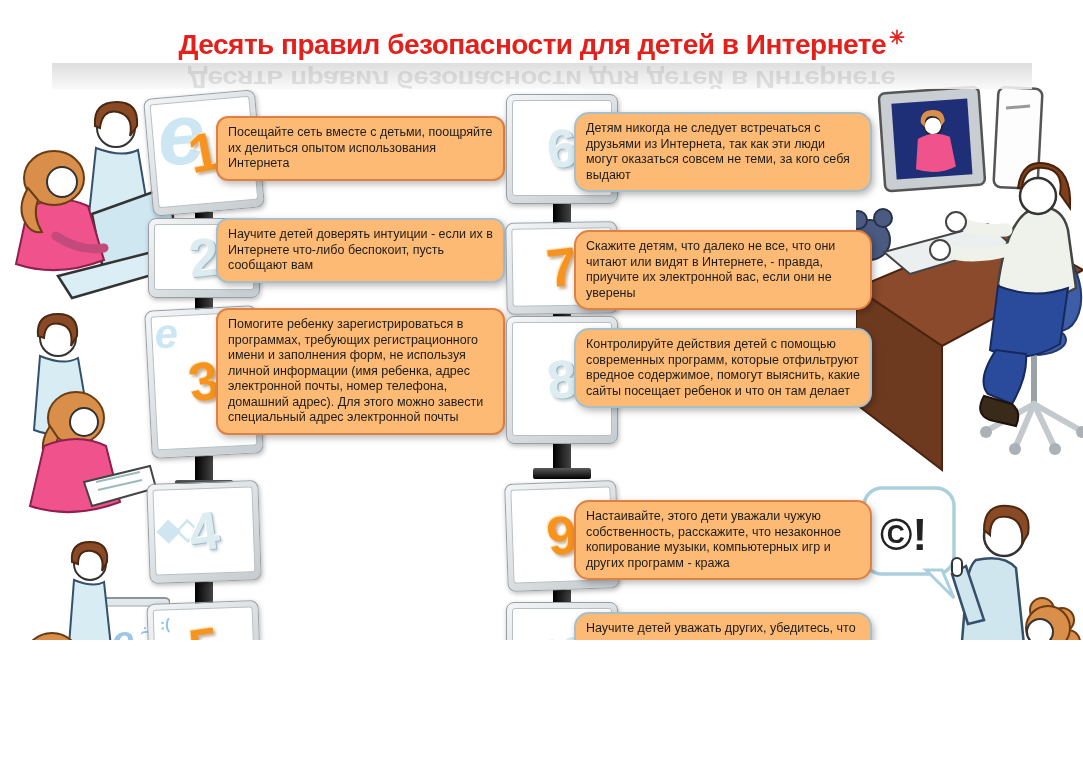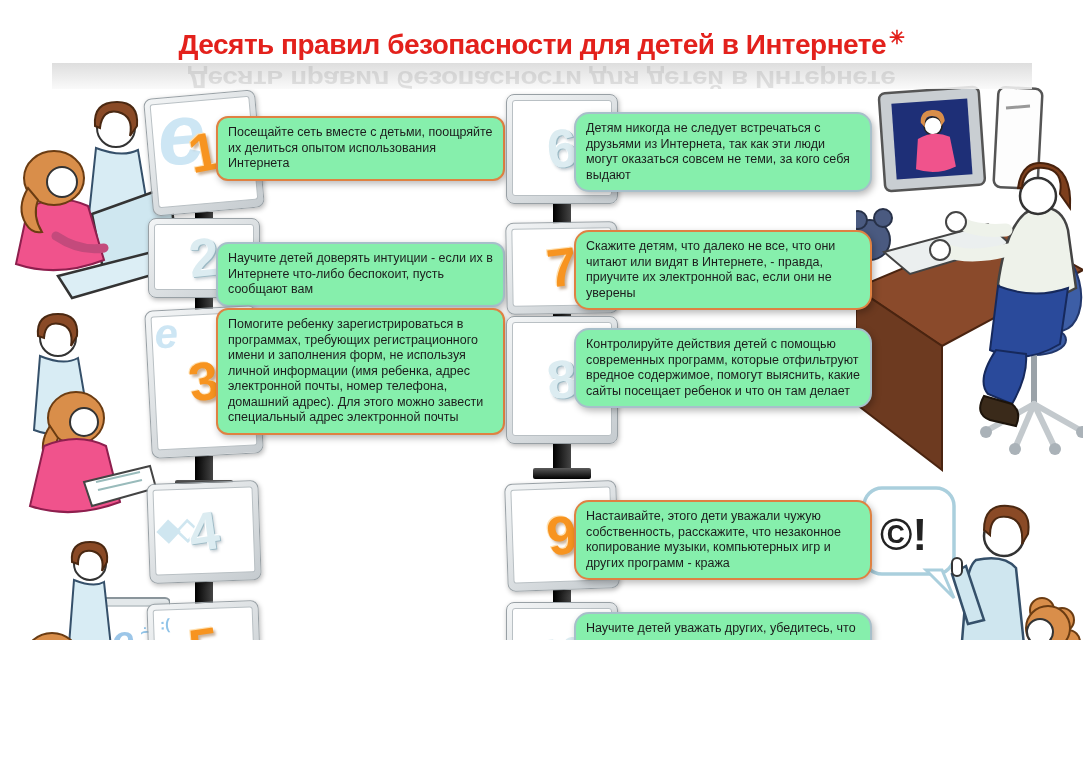--- a/index.html
+++ b/index.html
@@ -50,32 +50,32 @@
   .deco { position:absolute; color:#cde6f4; font-weight:bold; z-index:1; line-height:1; }
   .deco-e-big   { left:4px; top:-12px; font-size:86px; font-style:italic; }
   .deco-e-small { left:2px; top:-4px;  font-size:42px; font-style:italic; }
   .deco-diamond { left:2px; top:24px;  font-size:30px; color:#cfe6f0; letter-spacing:-4px; }
   .deco-sad     { left:6px; top:6px;   font-size:15px; color:#8fc3e8; font-weight:bold; }
 
   .stand { width:18px; height:24px; background:linear-gradient(90deg,#000,#454545); }
   .base  { width:58px; height:11px; background:linear-gradient(#5a5a5a,#000); border-radius:2px; }
 
   .callout {
-    position:relative; z-index:4; background:#86efac; border:2px solid;
+    position:relative; z-index:4; background:#fdba74; border:2px solid;
     border-radius:12px; padding:7px 10px; font-size:12.5px; line-height:1.24;
     color:#1c1c1c; box-shadow:2px 3px 7px rgba(0,0,0,.28); margin-left:-44px;
   }
   .co-orange { border-color:#df8142; }
   .co-blue   { border-color:#a7bfca; }
   .rule.left  .callout { width:265px; }
   .rule.right .callout { width:274px;border-radius:15px; }
 
   
   .r1  { top:94px;  } .r1  .screen { height:102px; } .r1  .callout { margin-top:22px; } .r1 .frame { transform:rotate(-5deg); }
-  .r2  { top:218px; } .r2  .screen { height:64px;  } .r2  .callout { margin-top:24px;  }
+  .r2  { top:218px; } .r2  .screen { height:64px;  } .r2  .callout { margin-top:0;  }
   .r3  { top:308px; } .r3  .screen { height:132px; } .r3  .callout { } .r3 .frame { transform:rotate(-3deg); }
   .r4  { top:482px; } .r4  .screen { height:84px;  } .r4  .callout { margin-top:16px; } .r4 .frame { transform:rotate(-2deg); }
   .r5  { top:602px; } .r5  .screen { height:76px;  } .r5  .callout { margin-top:14px; } .r5 .frame { transform:rotate(-2deg); }
   .r6  { top:94px;  } .r6  .screen { height:94px;  } .r6  .callout { margin-top:18px; }
   .r7  { top:222px; } .r7  .screen { height:76px;  } .r7  .callout { margin-top:8px;  } .r7 .frame { transform:rotate(-1deg); }
   .r8  { top:316px; } .r8  .screen { height:112px; } .r8  .callout { margin-top:12px; }
   .r9  { top:482px; } .r9  .screen { height:92px;  } .r9  .callout { margin-top:18px; } .r9 .frame { transform:rotate(-2deg); }
   .r10 { top:602px; } .r10 .screen { height:86px;  } .r10 .callout { margin-top:10px; } .r10 .num { font-size:40px; }
 
   

